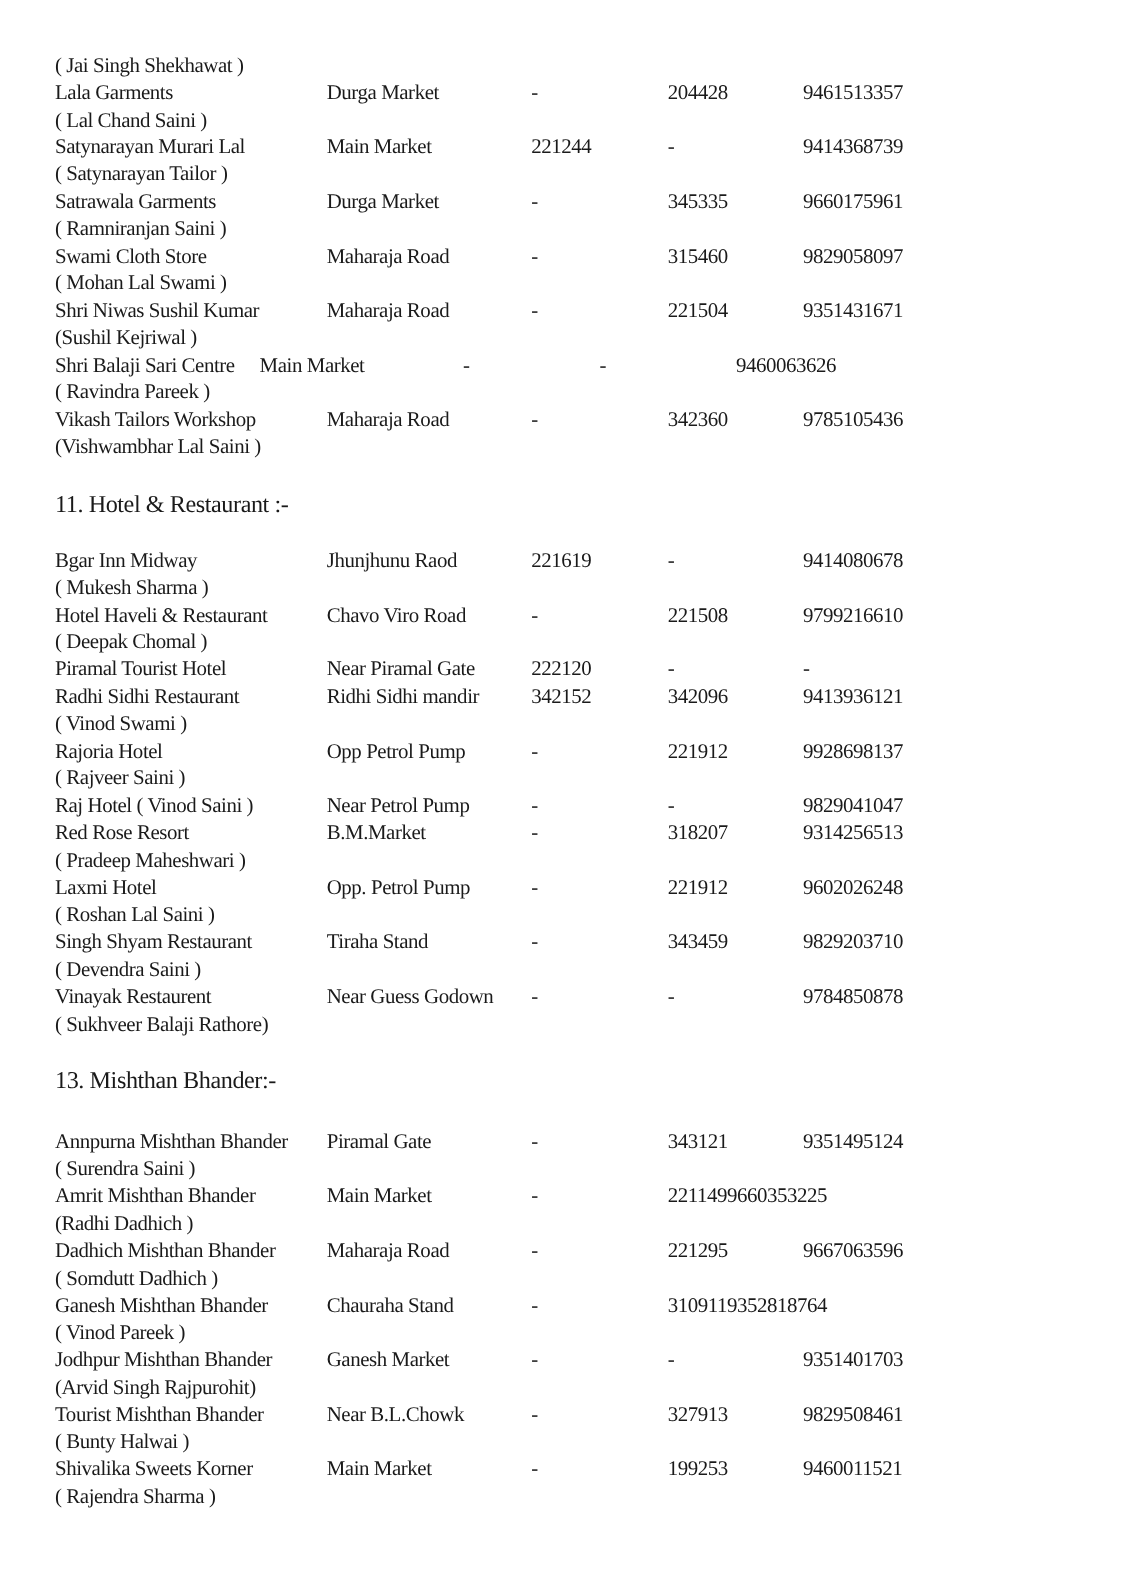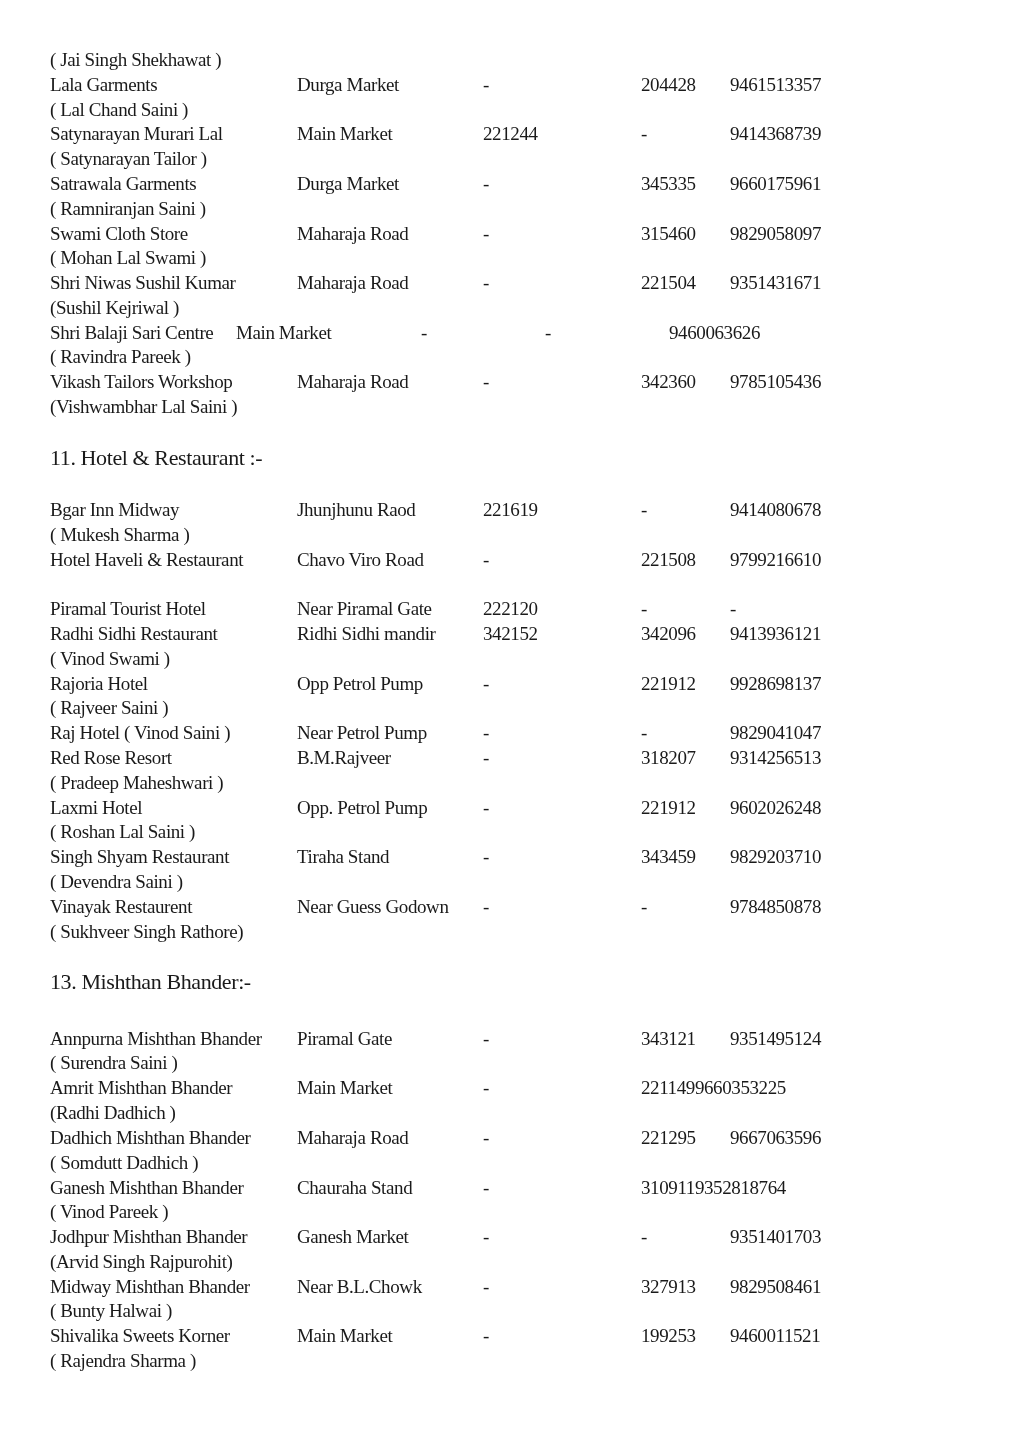--- a/index.html
+++ b/index.html
@@ -11,21 +11,21 @@
     .page { position: absolute; left: 0; top: 0; width: 1024px; height: 1449px; }
     .line {
       position: absolute; left: 0; width: 1024px; height: 25px;
       font-size: 19px; line-height: 25px; white-space: nowrap;
       letter-spacing: -0.4px;
     }
     .line span { position: absolute; top: 0; }
     .c1 { left: 50px; }
     .c2 { left: 297px; }
     .c3 { left: 483px; }
-    .c4 { left: 607px; margin-left: 34px; }
+    .c4 { left: 607px; }
     .c5 { left: 730px; }
     .heading {
       position: absolute; left: 50px; font-size: 22px; line-height: 28px;
       white-space: nowrap; letter-spacing: -0.4px;
     }
   </style>
 </head>
 <body>
 
 <div class="page">
@@ -124,20 +124,23 @@
     <span class="c1">( Mukesh Sharma )</span>
   </div>
 
   <div class="line" style="top:547px">
     <span class="c1">Hotel Haveli &amp; Restaurant</span>
     <span class="c2">Chavo Viro Road</span>
     <span class="c3">-</span>
     <span class="c4">221508</span>
     <span class="c5">9799216610</span>
   </div>
+  <div class="line" style="top:571px">
+    <span class="c1">( Deepak Chomal )</span>
+  </div>
 
   <div class="line" style="top:596px">
     <span class="c1">Piramal Tourist Hotel</span>
     <span class="c2">Near Piramal Gate</span>
     <span class="c3">222120</span>
     <span class="c4">-</span>
     <span class="c5">-</span>
   </div>
 
   <div class="line" style="top:621px">
@@ -165,21 +168,21 @@
   <div class="line" style="top:720px">
     <span class="c1">Raj Hotel ( Vinod Saini )</span>
     <span class="c2">Near Petrol Pump</span>
     <span class="c3">-</span>
     <span class="c4">-</span>
     <span class="c5">9829041047</span>
   </div>
 
   <div class="line" style="top:745px">
     <span class="c1">Red Rose Resort</span>
-    <span class="c2">B.M.Rajveer</span>
+    <span class="c2">B.M.Market</span>
     <span class="c3">-</span>
     <span class="c4">318207</span>
     <span class="c5">9314256513</span>
   </div>
   <div class="line" style="top:770px">
     <span class="c1">( Pradeep Maheshwari )</span>
   </div>
 
   <div class="line" style="top:795px">
     <span class="c1">Laxmi Hotel</span>
@@ -204,21 +207,21 @@
   </div>
 
   <div class="line" style="top:894px">
     <span class="c1">Vinayak Restaurent</span>
     <span class="c2">Near Guess Godown</span>
     <span class="c3">-</span>
     <span class="c4">-</span>
     <span class="c5">9784850878</span>
   </div>
   <div class="line" style="top:919px">
-    <span class="c1">( Sukhveer Singh Rathore)</span>
+    <span class="c1">( Sukhveer Balaji Rathore)</span>
   </div>
 
   <div class="heading" style="top:968px">13. Mishthan Bhander:-</div>
 
   <div class="line" style="top:1026px">
     <span class="c1">Annpurna Mishthan Bhander</span>
     <span class="c2">Piramal Gate</span>
     <span class="c3">-</span>
     <span class="c4">343121</span>
     <span class="c5">9351495124</span>
@@ -263,21 +266,21 @@
     <span class="c2">Ganesh Market</span>
     <span class="c3">-</span>
     <span class="c4">-</span>
     <span class="c5">9351401703</span>
   </div>
   <div class="line" style="top:1249px">
     <span class="c1">(Arvid Singh Rajpurohit)</span>
   </div>
 
   <div class="line" style="top:1274px">
-    <span class="c1">Midway Mishthan Bhander</span>
+    <span class="c1">Tourist Mishthan Bhander</span>
     <span class="c2">Near B.L.Chowk</span>
     <span class="c3">-</span>
     <span class="c4">327913</span>
     <span class="c5">9829508461</span>
   </div>
   <div class="line" style="top:1298px">
     <span class="c1">( Bunty Halwai )</span>
   </div>
 
   <div class="line" style="top:1323px">

